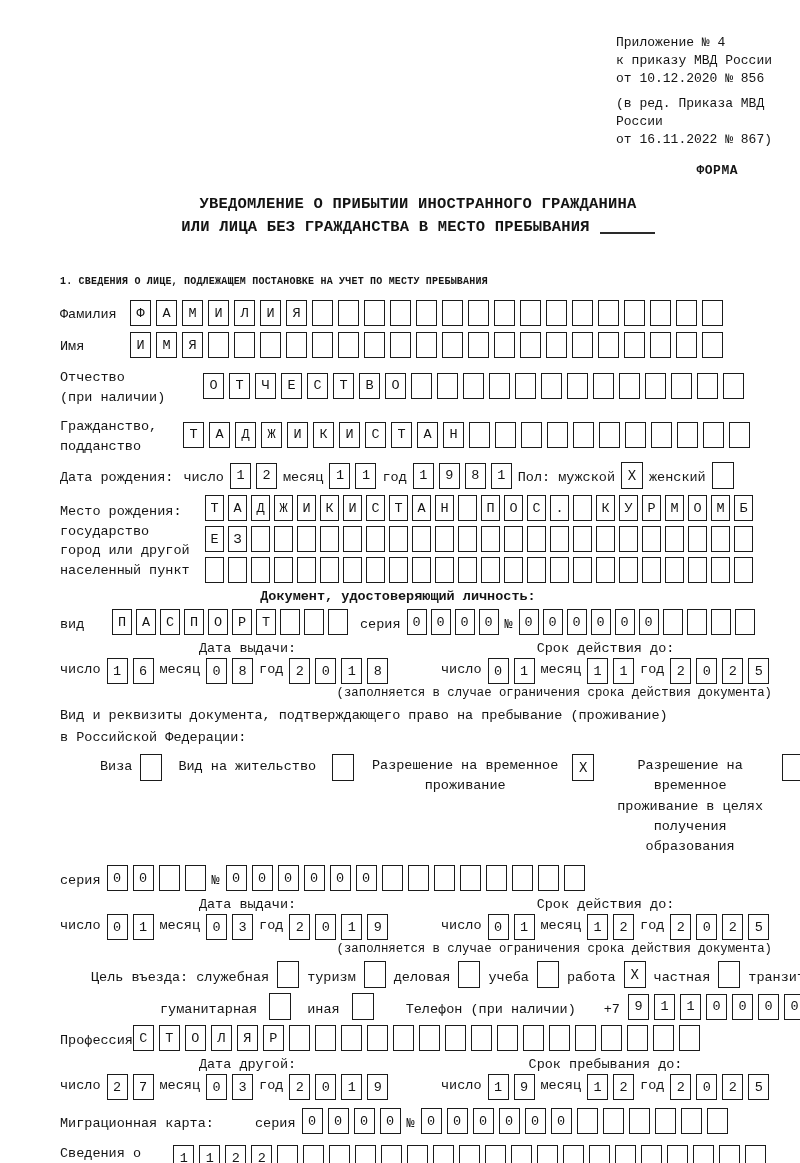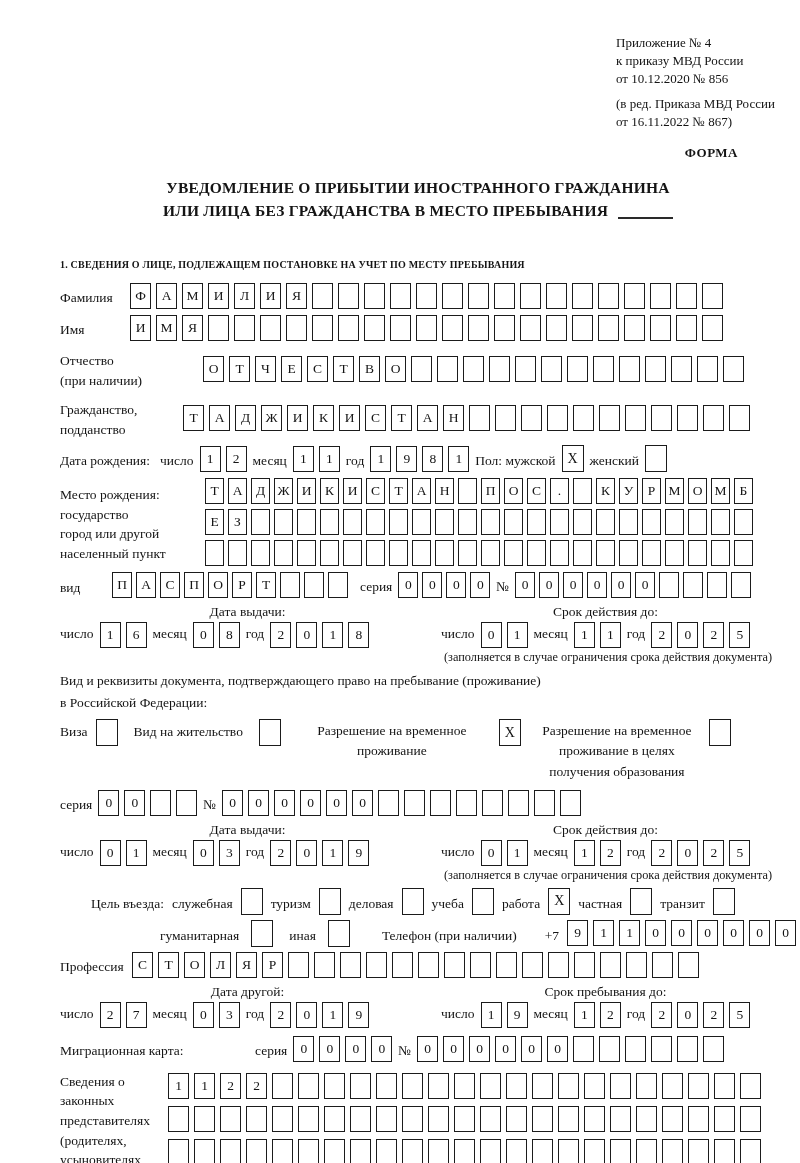--- a/index.html
+++ b/index.html
@@ -1,19 +1,19 @@
 <!DOCTYPE html>
 <html><head>
 <meta charset="utf-8">
 <style>
   html,body{margin:0;padding:0;background:#fff;}
   .page{
     width:800px;height:1163px;box-sizing:border-box;position:relative;
     background:#fff;color:#141414;overflow:hidden;
-    font-family:Liberation Serif, serif;
+    font-family:Liberation Mono, monospace;
     padding:34px 24px 0 60px;
   }
   .ref{margin-left:556px;font-size:13px;line-height:1.38;}
   .ref .gap{height:7px;}
   .forma{margin:14px 38px 0 0;text-align:right;font-weight:bold;font-size:13px;letter-spacing:.5px;}
   .title{margin-top:15px;text-align:center;font-weight:bold;font-size:15.5px;line-height:1.5;letter-spacing:.2px;}
   .tunder{display:inline-block;width:55px;border-bottom:2.5px solid #2a2a2a;margin-left:10px;transform:translateY(3px);}
   .sec1{margin-top:37px;font-weight:bold;font-size:10px;letter-spacing:.2px;}
 
   .frow{display:flex;align-items:center;margin-bottom:6px;}
@@ -43,21 +43,21 @@
 
   .datesec{display:flex;margin-top:3px;}
   .datecol{display:flex;flex-direction:column;}
   .datecol.left{flex:0 0 345px;}
   .datecol.right{flex:1;}
   .dhead{text-align:center;font-size:13.5px;padding-left:30px;margin-bottom:2px;}
   .dline{display:flex;align-items:flex-start;}
   .datenote{font-size:12.3px;text-align:right;padding-right:4px;margin:2px 0 5px;}
 
   .intro{font-size:13.5px;line-height:1.62;margin-top:4px;}
-  .opts{margin-top:5px;margin-bottom:8px;align-items:flex-start;}
+  .opts{margin-top:5px;margin-bottom:8px;align-items:flex-start;margin-left:40px;}
   .olabel{font-size:13.5px;padding-top:5px;white-space:nowrap;}
   .olabel.wrapc{white-space:normal;text-align:center;line-height:1.5;padding-top:2px;}
   .gap8{width:8px;flex-shrink:0;} .gap12{width:12px;flex-shrink:0;} .gap16{width:16px;flex-shrink:0;}
 
   .purp .olabel{padding-top:5px;}
   .purp{margin-bottom:5px;margin-left:31px;} .mt6{margin-top:6px;} .mt4{margin-top:4px;}
 </style>
 </head>
 <body>
 
@@ -313,20 +313,21 @@
           <span class="cell"></span>
           <span class="cell"></span>
           <span class="cell"></span>
           <span class="cell"></span>
           <span class="cell"></span>
           <span class="cell"></span>
         </div>
     </div>
   </div>
 
+  <div class="dochead">Документ, удостоверяющий личность:</div>
 
   <div class="frow">
     <div class="flabel w52">вид</div>
     <div class="cells mid">
         <span class="cell">П</span>
         <span class="cell">А</span>
         <span class="cell">С</span>
         <span class="cell">П</span>
         <span class="cell">О</span>
         <span class="cell">Р</span>

